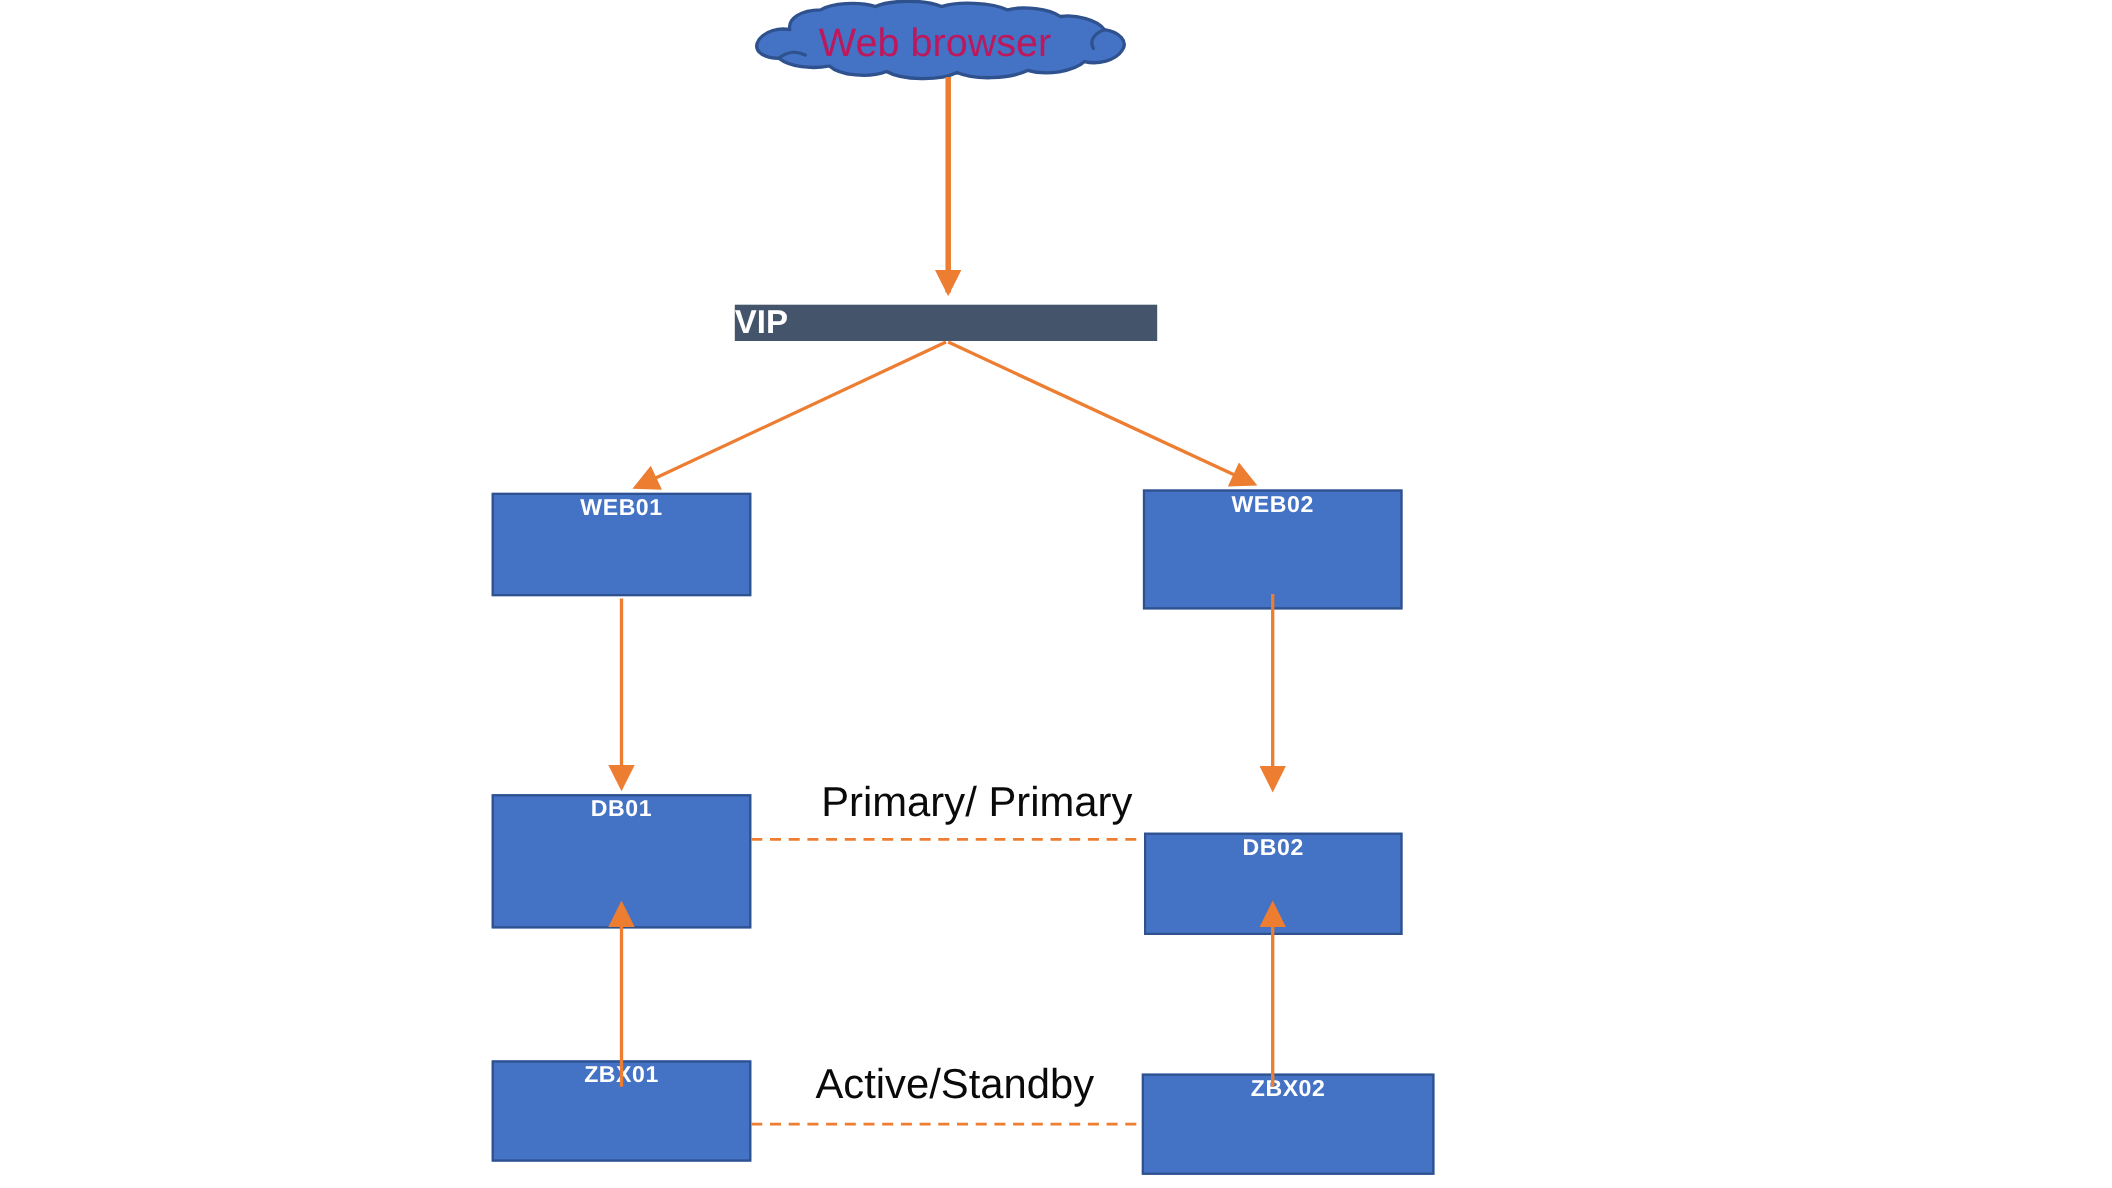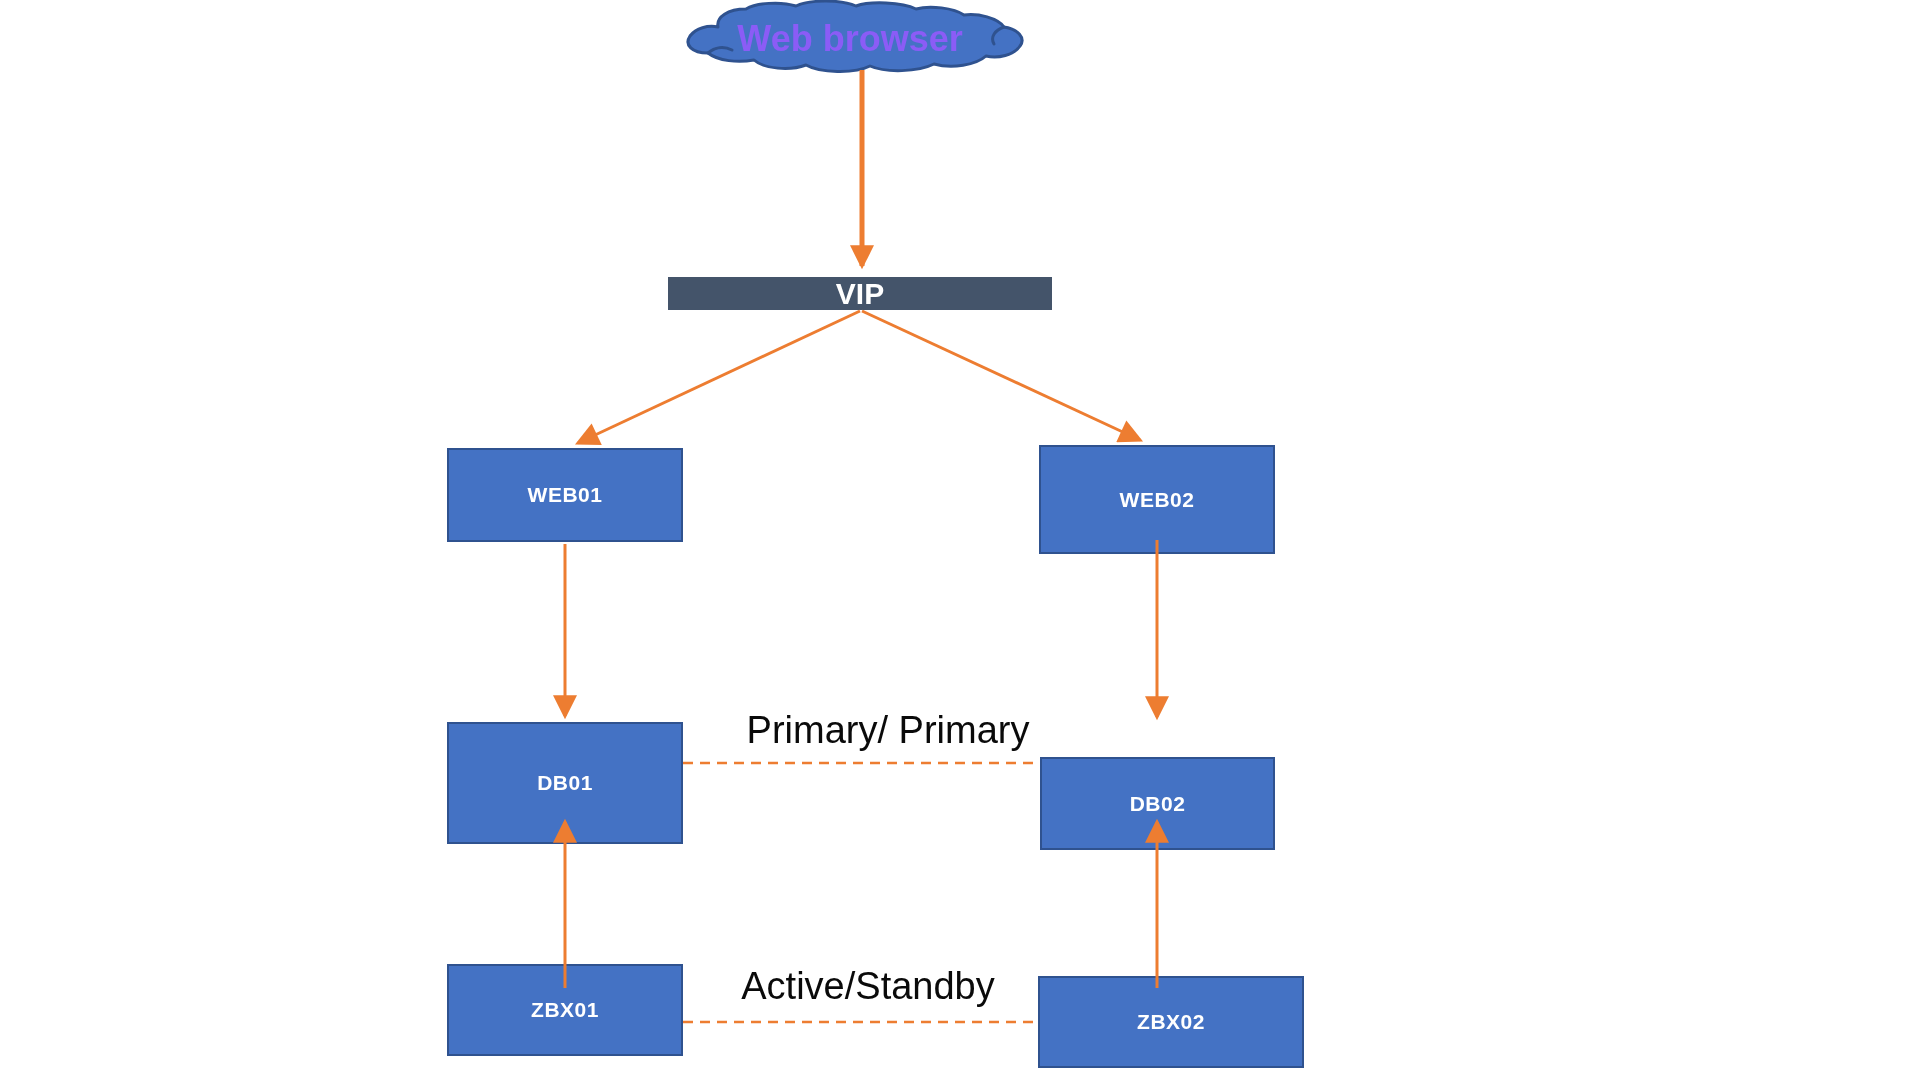--- a/index.html
+++ b/index.html
@@ -22,50 +22,50 @@
   .layer{
     position:absolute;left:0;top:0;width:1920px;height:1080px;
     pointer-events:none;
   }
   .connector-layer{z-index:2;}
   .node{
     position:absolute;
     box-sizing:border-box;
     background:var(--node-fill);
     border:2px solid var(--node-border);
-    display:flex;align-items:center;justify-content:center;
+    display:flex;justify-content:center;
     z-index:1;
   }
   .node .node-label{
     color:var(--node-text);
     font-size:21px;
     font-weight:600;
     letter-spacing:.5px;
   }
   .vip-bar{
     position:absolute;
     box-sizing:border-box;
     left:668px;top:277px;width:384px;height:33px;
     background:var(--vip-fill);
-    display:flex;align-items:center;justify-content:center;
+    display:flex;align-items:center;justify-content:flex-start;
     z-index:1;
   }
   .vip-bar .vip-label{
     color:#FFFFFF;
     font-size:30px;
     font-weight:700;
     line-height:1;
   }
   .cloud-label{
     position:absolute;
     left:850px;top:18px;
     transform:translateX(-50%);
-    color:#8b5cf6;
+    color:#be185d;
     font-size:36px;
-    font-weight:700;
+    font-weight:400;
     white-space:nowrap;
     z-index:3;
   }
   .annotation{
     position:absolute;
     transform:translateX(-50%);
     color:var(--annotation);
     font-size:38px;
     font-weight:500;
     white-space:nowrap;

